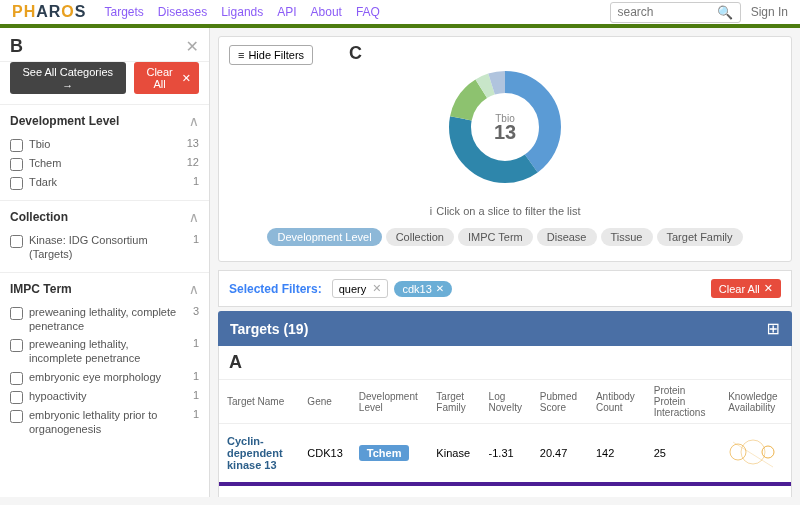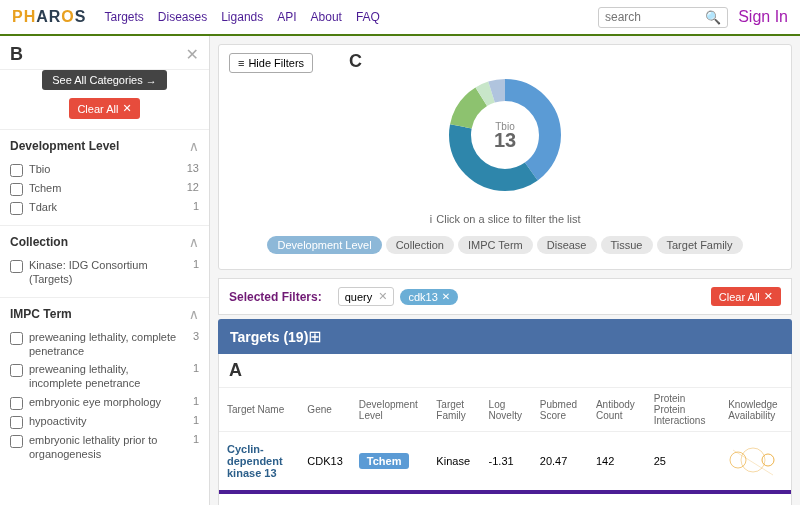--- a/index.html
+++ b/index.html
@@ -1,38 +1,38 @@
 <!DOCTYPE html>
 <html><head>
   <meta charset="utf-8">
   <style>
     * { box-sizing: border-box; margin: 0; padding: 0; }
     body { font-family: Arial, sans-serif; font-size: 12px; background: #f5f5f5; width: 800px; height: 505px; overflow: hidden; }
 
     
-    .header { background: #fff; border-bottom: 2px solid #4d7c0f; display: flex; align-items: center; padding: 10px 12px; height: 36px; }
+    .header { background: #fff; border-bottom: 4px solid #4d7c0f; display: flex; align-items: center; padding: 10px 12px; height: 28px; }
     .logo { font-weight: bold; font-size: 16px; color: #2c3e50; margin-right: 18px; letter-spacing: 1px; }
     .logo span { color: #e8a020; }
     .nav { display: flex; gap: 14px; flex: 1; }
-    .nav-item { font-size: 12px; color: #4c1d95; cursor: pointer; text-decoration: none; }
+    .nav-item { font-size: 12px; color: #8b5cf6; cursor: pointer; text-decoration: none; }
     .header-search { display: flex; align-items: center; border: 1px solid #ccc; border-radius: 3px; padding: 2px 6px; margin-right: 10px; }
     .header-search input { border: none; outline: none; font-size: 12px; width: 100px; }
     .search-icon-btn { background: none; border: none; cursor: pointer; color: #555; font-size: 13px; }
-    .sign-in { font-size: 16px; color: #a21caf; cursor: pointer; white-space: nowrap; }
+    .sign-in { font-size: 12px; color: #737373; cursor: pointer; white-space: nowrap; }
 
     
     .main-layout { display: flex; height: 469px; }
 
     
     .sidebar { width: 210px; min-width: 210px; background: #fff; border-right: 1px solid #ddd; overflow-y: auto; padding: 0; }
     .sidebar-header { display: flex; align-items: center; justify-content: space-between; padding: 8px 10px 4px; border-bottom: 1px solid #eee; }
     .sidebar-letter { font-size: 18px; font-weight: bold; color: #333; }
     .sidebar-close { cursor: pointer; color: #aaa; font-size: 16px; }
     .sidebar-title { font-size: 15px; font-weight: bold; color: #333; padding: 4px 10px 8px; }
-    .sidebar-actions { display: flex; align-items: center; gap: 8px; padding: 0 10px 10px; flex-direction: column; }
+    .sidebar-actions { display: flex; align-items: center; gap: 8px; padding: 0 10px 10px; }
     .see-all-btn { background: #444; color: #fff; border: none; border-radius: 3px; padding: 4px 10px; font-size: 11px; cursor: pointer; display: flex; align-items: center; gap: 4px; }
     .clear-all-btn { background: #e74c3c; color: #fff; border: none; border-radius: 3px; padding: 4px 8px; font-size: 11px; cursor: pointer; display: flex; align-items: center; gap: 4px; }
     .filter-section { border-top: 1px solid #eee; padding: 8px 10px; }
     .filter-section-header { display: flex; justify-content: space-between; align-items: center; margin-bottom: 6px; cursor: pointer; }
     .filter-section-title { font-size: 12px; font-weight: bold; color: #333; }
     .filter-toggle { color: #aaa; font-size: 14px; }
     .filter-item { display: flex; align-items: flex-start; gap: 6px; padding: 2px 0; }
     .filter-item input[type="checkbox"] { margin-top: 2px; flex-shrink: 0; }
     .filter-label { flex: 1; color: #555; font-size: 11px; line-height: 1.3; }
     .filter-count { color: #888; font-size: 11px; margin-left: 4px; flex-shrink: 0; }
@@ -47,30 +47,30 @@
     .chart-area { display: flex; flex-direction: column; align-items: center; padding: 10px 0 5px; }
     .donut-container { position: relative; width: 140px; height: 140px; }
     .chart-hint { font-size: 11px; color: #666; margin: 6px 0; display: flex; align-items: center; gap: 4px; }
     .chart-tabs { display: flex; gap: 4px; flex-wrap: wrap; justify-content: center; margin-top: 4px; }
     .chart-tab { padding: 3px 10px; border-radius: 12px; font-size: 11px; cursor: pointer; border: none; }
     .chart-tab.active { background: #8db8d8; color: #fff; }
     .chart-tab.inactive { background: #e8e8e8; color: #555; }
 
     
     .filters-row { background: #fff; margin: 0 8px 4px; border: 1px solid #ddd; padding: 8px 10px; display: flex; align-items: center; justify-content: space-between; }
-    .filters-label { font-size: 12px; font-weight: bold; color: #701a75; margin-right: 10px; }
+    .filters-label { font-size: 12px; font-weight: bold; color: #3b82f6; margin-right: 4px; }
     .filters-left { display: flex; align-items: center; flex-wrap: wrap; gap: 6px; }
     .query-box { display: flex; align-items: center; border: 1px solid #ccc; border-radius: 3px; padding: 2px 6px; font-size: 11px; }
     .query-x { margin-left: 6px; cursor: pointer; color: #aaa; }
     .filter-tag { background: #6baed6; color: #fff; border-radius: 10px; padding: 2px 8px; font-size: 11px; display: flex; align-items: center; gap: 4px; }
     .filter-tag-x { cursor: pointer; font-size: 10px; }
     .clear-all-right { background: #e74c3c; color: #fff; border: none; border-radius: 3px; padding: 3px 8px; font-size: 11px; cursor: pointer; display: flex; align-items: center; gap: 4px; white-space: nowrap; }
 
     
-    .targets-section { background: #4a6fa5; color: #fff; margin: 4px 8px 0; padding: 8px 12px; display: flex; align-items: center; justify-content: flex-start; border-radius: 3px 3px 0 0; }
+    .targets-section { background: #4a6fa5; color: #fff; margin: 4px 8px 0; padding: 8px 12px; display: flex; align-items: center; justify-content: space-between; border-radius: 3px 3px 0 0; }
     .targets-title { font-size: 14px; font-weight: bold; }
     .targets-grid-icon { font-size: 16px; }
 
     
     .table-section { background: #fff; margin: 0 8px; border: 1px solid #ddd; border-top: none; }
     .table-top-bar { display: flex; align-items: center; justify-content: space-between; padding: 6px 10px; border-bottom: 1px solid #eee; }
     .table-letter { font-size: 18px; font-weight: bold; color: #333; }
     .table-controls { display: flex; align-items: center; gap: 8px; font-size: 11px; color: #555; }
     .pagination-btn { border: 1px solid #ccc; background: #fff; padding: 2px 6px; cursor: pointer; font-size: 11px; border-radius: 2px; }
     .pagination-btn:disabled { color: #ccc; cursor: default; }

